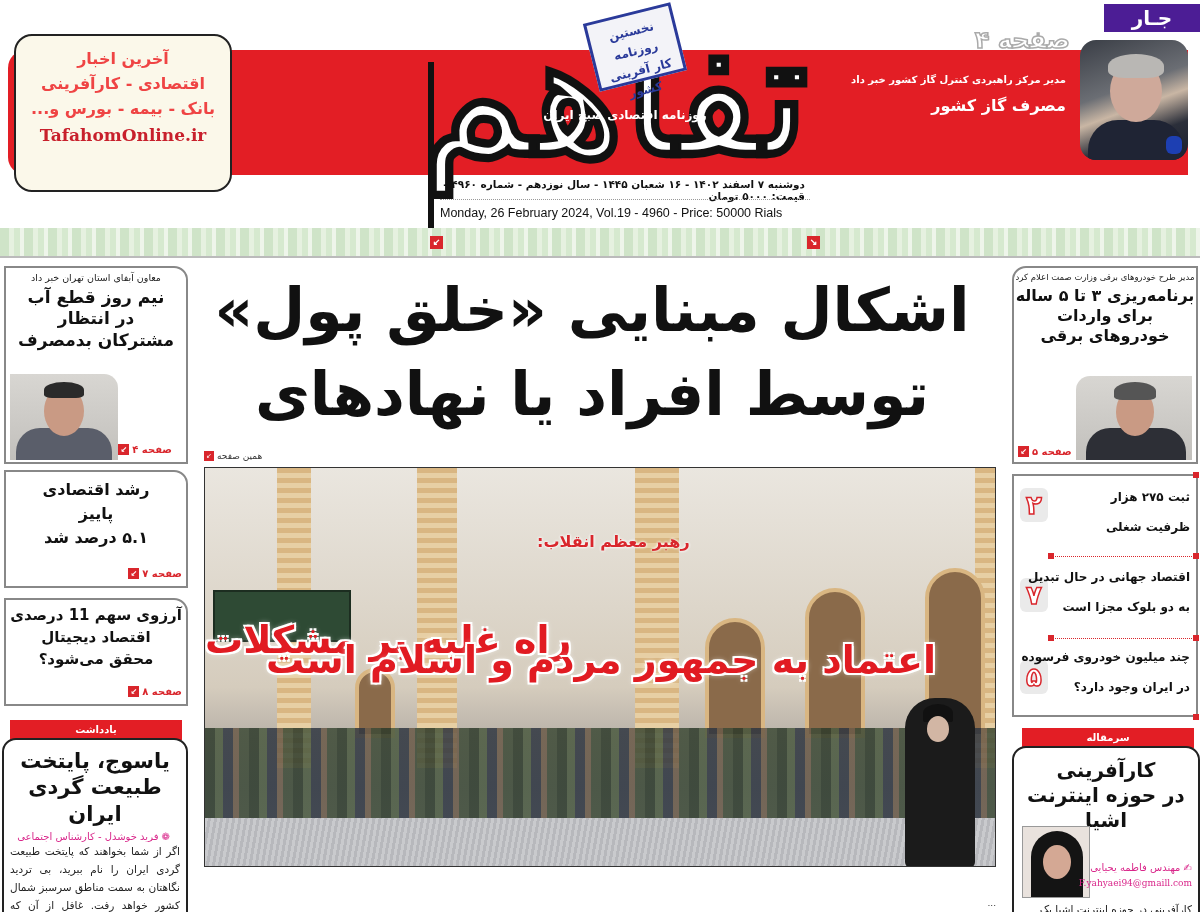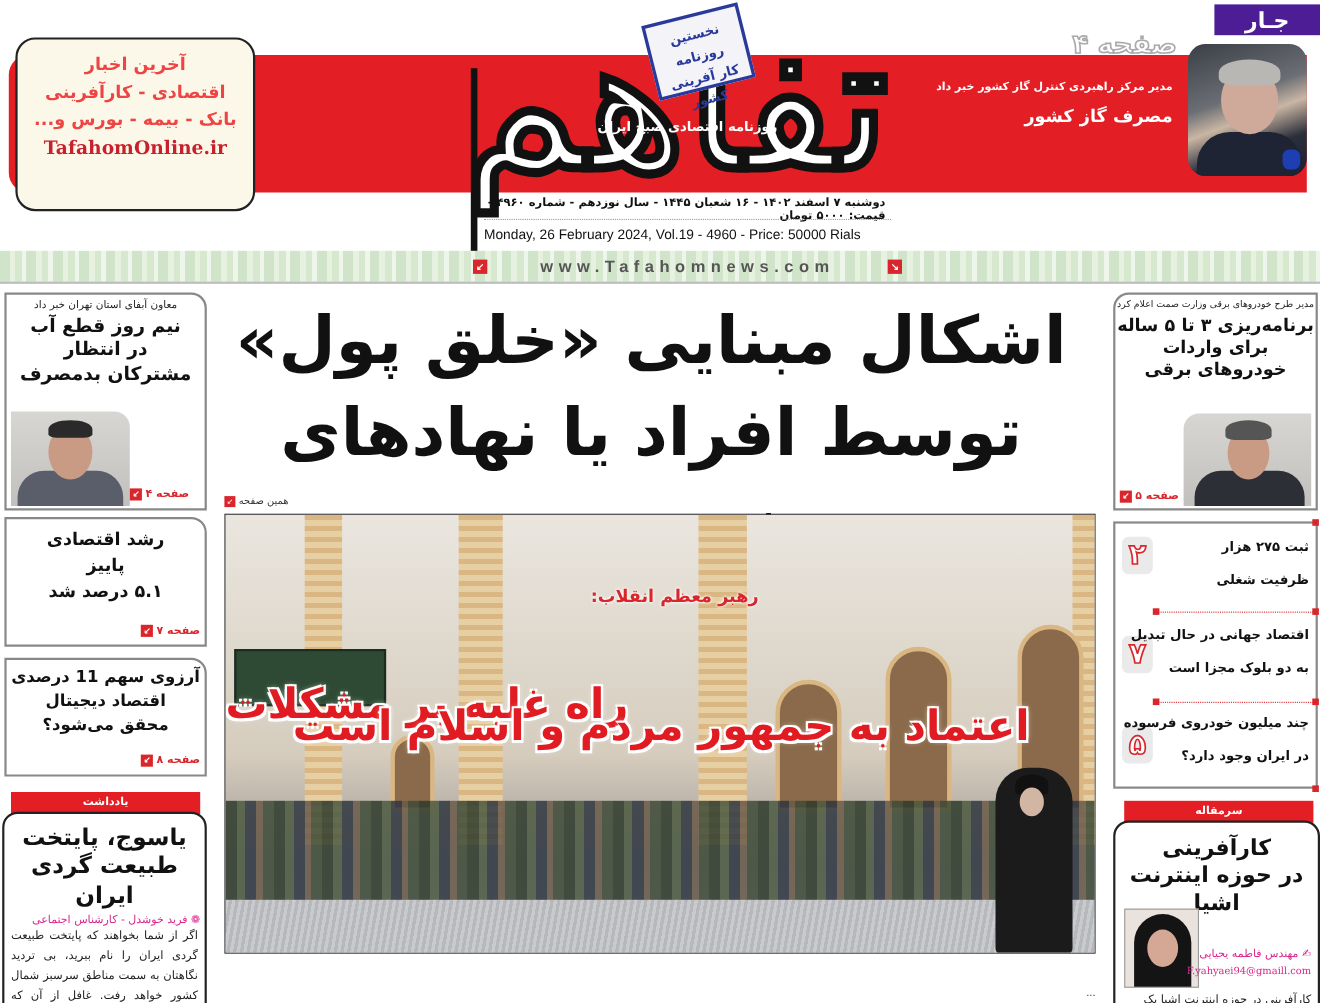--- a/index.html
+++ b/index.html
@@ -125,21 +125,20 @@
     <div class="hair"></div>
     <div class="mic"></div>
   </div>
   <div class="tn-kicker">مدیر مرکز راهبردی کنترل گاز کشور خبر داد</div>
   <div class="tn-title1">مصرف گاز کشور</div>
 </div>
 
 <div class="web-strip"></div>
 <div class="web-url">
   <span class="arrow-box">↙</span>
-  <span>www.Tafahomnews.com</span>
   <span class="arrow-box">↘</span>
 </div>
 
 <div class="box round-tr" style="left:4px; top:266px; width:184px; height:198px;">
   <div class="kicker">معاون آبفای استان تهران خبر داد</div>
   <div class="title" style="font-size:17px; margin-top:4px;">نیم روز قطع آب</div>
   <div class="title" style="font-size:17px;">در انتظار</div>
   <div class="title" style="font-size:17px;">مشترکان بدمصرف</div>
   <div class="photo-man" style="left:4px; top:106px; width:108px; height:86px;">
     <div class="body" style="left:6px; top:54px; width:96px; height:40px; background:#5a5e6a;"></div>
@@ -169,21 +168,21 @@
   <div class="pg-ref" style="right:4px; top:86px;">
     <span>صفحه ۸</span>
     <span class="arrow-box">↙</span>
   </div>
 </div>
 
 <div class="op-tab" style="left:10px; top:720px; width:172px;">یادداشت</div>
 <div class="opinion" style="left:2px; top:738px; width:186px; height:180px;">
   <div class="op-title" style="font-size:21px; margin-top:8px;">یاسوج، پایتخت</div>
   <div class="op-title" style="font-size:21px;">طبیعت گردی ایران</div>
-  <div class="op-author" style="padding:4px 4px 0 4px;">❁ فرید خوشدل - کارشناس اجتماعی</div>
+  <div class="op-author" style="padding:4px 16px 0 4px;">❁ فرید خوشدل - کارشناس اجتماعی</div>
   <div class="op-body" style="padding:0 6px;">اگر از شما بخواهند که پایتخت طبیعت گردی ایران را نام ببرید، بی تردید نگاهتان به سمت مناطق سرسبز شمال کشور خواهد رفت. غافل از آن که یاسوج مرکز استان استان کهگیلویه و بویراحمد است، استانی که</div>
 </div>
 
 <div class="headline">
   <div class="l1">اشکال مبنایی «خلق پول»</div>
   <div class="l2">توسط افراد یا نهادهای خصوصی</div>
 </div>
 <div class="same-page">
   <span>همین صفحه</span>
   <span class="arrow-box" style="width:10px;height:10px;font-size:7px;line-height:10px;">↙</span>

